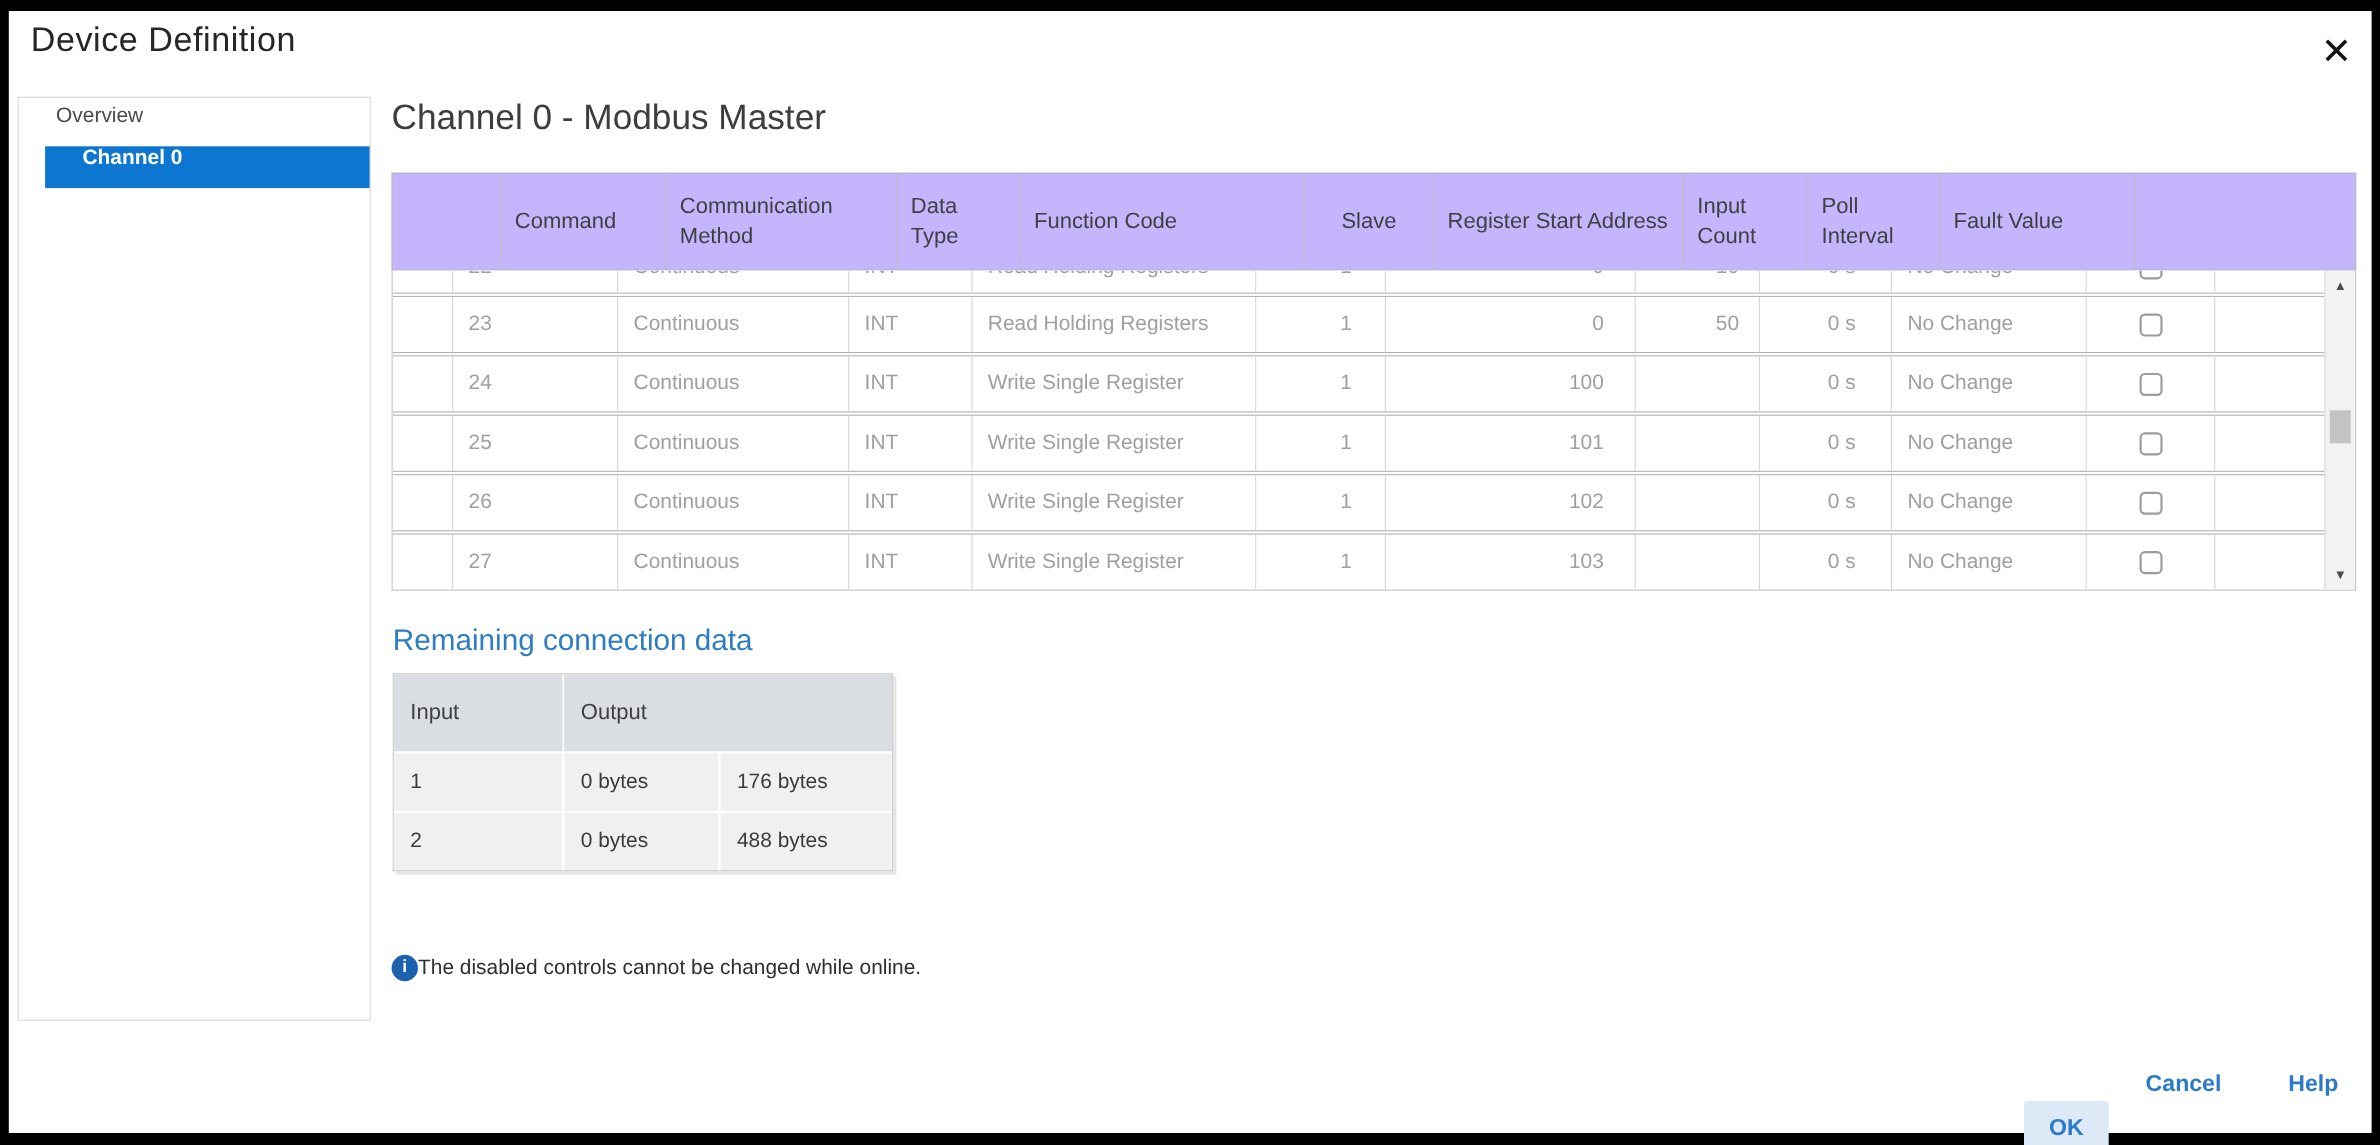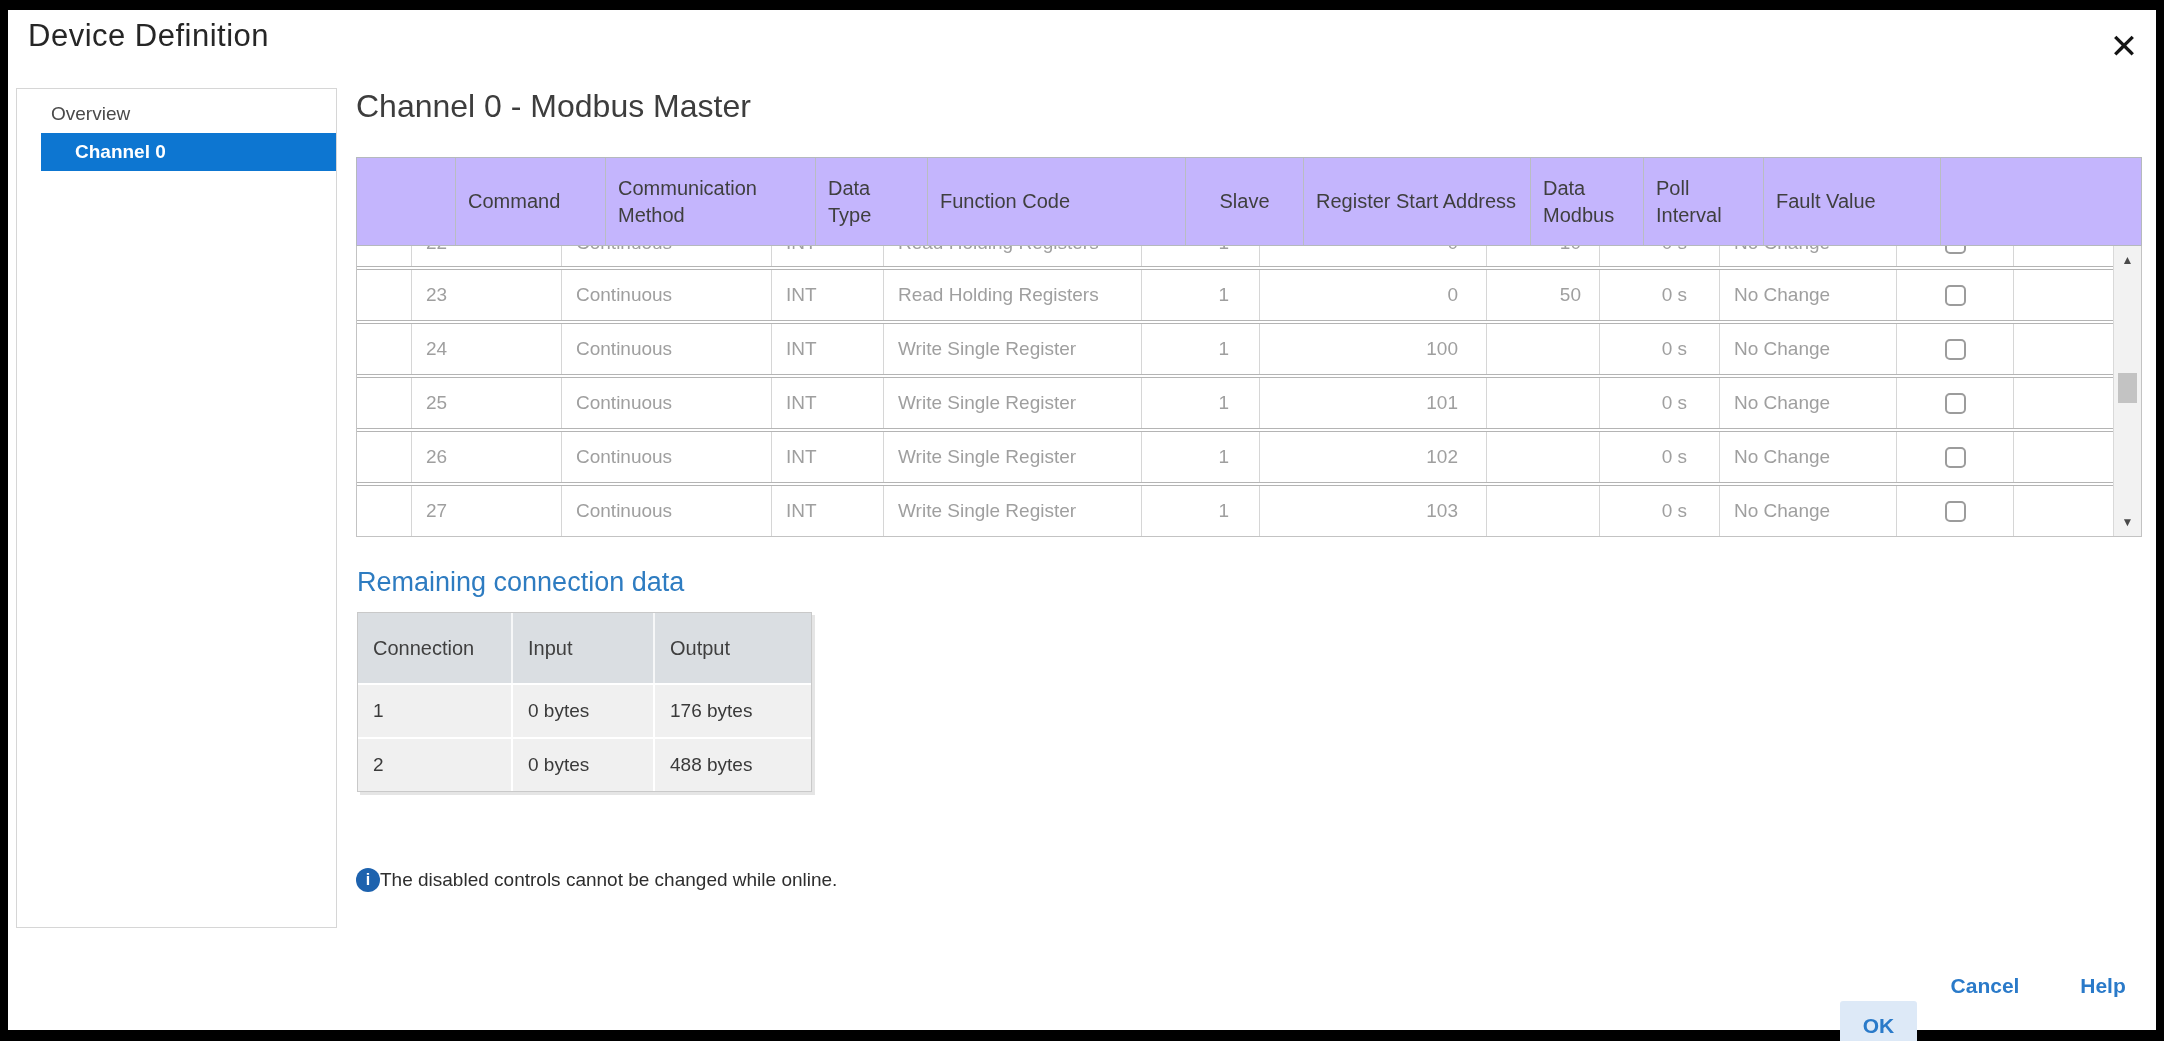--- a/index.html
+++ b/index.html
@@ -6,21 +6,21 @@
   *{box-sizing:border-box;font-family:"Liberation Sans",sans-serif;}
   .frame{position:relative;width:2164px;height:1041px;background:#000;overflow:hidden;}
   .dialog-bg{position:absolute;left:8px;top:10px;right:8px;bottom:11px;background:#fff;}
 
   .title{position:absolute;left:28px;top:18px;font-size:31px;color:#262626;letter-spacing:.5px;}
   .close-btn{position:absolute;left:2100px;top:22px;width:48px;height:48px;display:flex;align-items:center;justify-content:center;
              font-size:34px;color:#141414;cursor:pointer;}
 
   
   .sidebar{position:absolute;left:16px;top:88px;width:321px;height:840px;border:1px solid #d6d6d6;background:#fff;padding-top:6px;}
-  .side-item{height:38px;display:flex;align-items:center;padding-left:34px;font-size:19px;color:#4a4a4a;cursor:pointer;}
+  .side-item{height:38px;display:flex;align-items:flex-start;padding-left:34px;font-size:19px;color:#4a4a4a;cursor:pointer;}
   .side-item.selected{background:#0d76d1;color:#fff;font-weight:bold;margin-left:24px;}
 
   .heading{position:absolute;left:356px;top:88px;font-size:32px;color:#3d3d3d;}
 
   
   .cmd-table{position:absolute;left:356px;top:157px;width:1786px;}
   .grid-h{display:grid;grid-template-columns:55px 150px 210px 112px 258px 118px 227px 113px 120px 177px 117px 99px 30px;}
   .grid-r{display:grid;grid-template-columns:55px 150px 210px 112px 258px 118px 227px 113px 120px 177px 117px 99px;}
   .cmd-head{height:89px;background:#c4b5fd;border:1px solid #b5b9bd;padding-left:44px;}
   .hcell{display:flex;align-items:center;padding:0 12px;font-size:20px;line-height:1.32;color:#3f3f3f;border-right:1px solid #b9bdc2;}
@@ -101,21 +101,21 @@
 
   <div class="cmd-table">
     <div class="cmd-head grid-h">
       <div class="hcell"></div>
       <div class="hcell">Command</div>
       <div class="hcell">Communication Method</div>
       <div class="hcell">Data Type</div>
       <div class="hcell">Function Code</div>
       <div class="hcell hslave">Slave</div>
       <div class="hcell">Register Start Address</div>
-      <div class="hcell">Data Modbus</div>
+      <div class="hcell">Input Count</div>
       <div class="hcell">Poll Interval</div>
       <div class="hcell">Fault Value</div>
       <div class="hcell"></div>
     </div>
     <div class="cmd-body">
       <div class="rows-wrap">
           <div class="trow grid-r partial">
     <span class="cell">
               <span class="ct"></span>
             </span>
@@ -353,21 +353,20 @@
           <span>▼</span>
         </div>
       </div>
     </div>
   </div>
 
   <div class="rc-heading">Remaining connection data</div>
 
   <div class="conn-table">
     <div class="conn-head conn-grid">
-      <div class="conn-hcell">Connection</div>
       <div class="conn-hcell">Input</div>
       <div class="conn-hcell">Output</div>
     </div>
     <div>
         <div class="conn-row conn-grid">
     <span class="conn-cell">1</span>
     <span class="conn-cell">0 bytes</span>
     <span class="conn-cell">176 bytes</span>
   </div>
         <div class="conn-row conn-grid">

